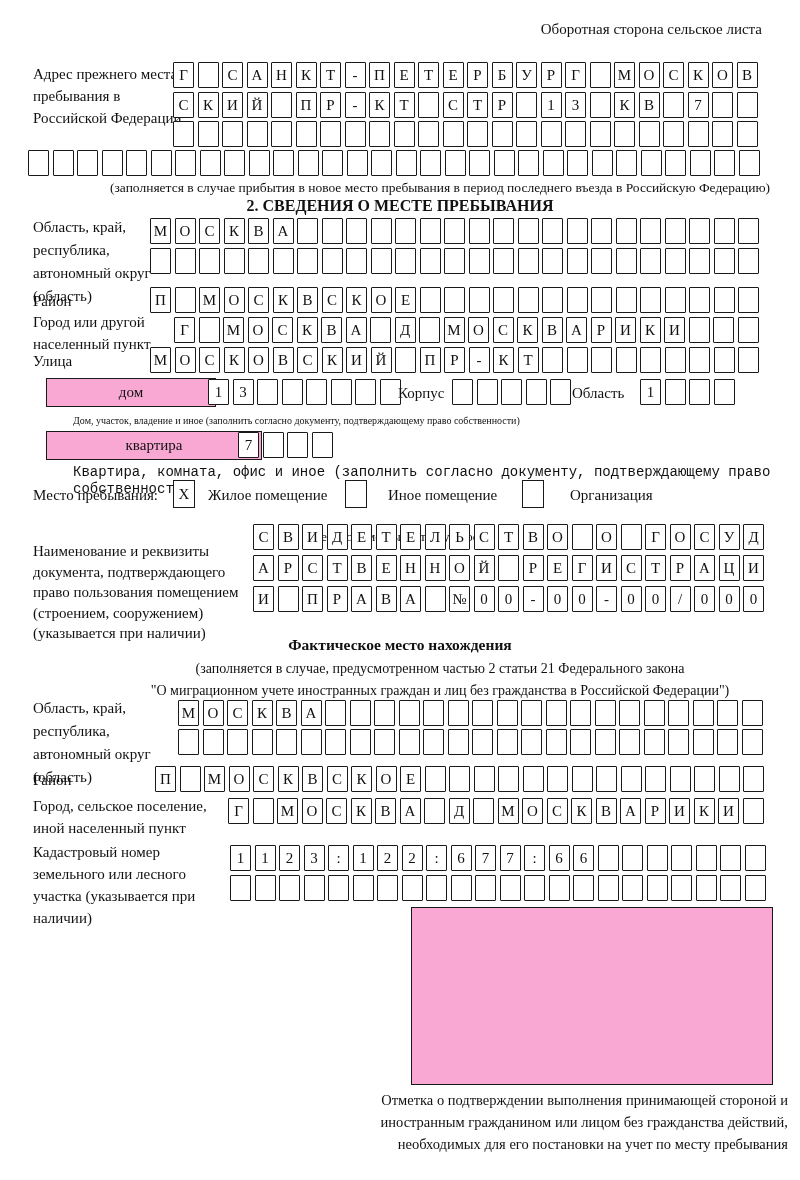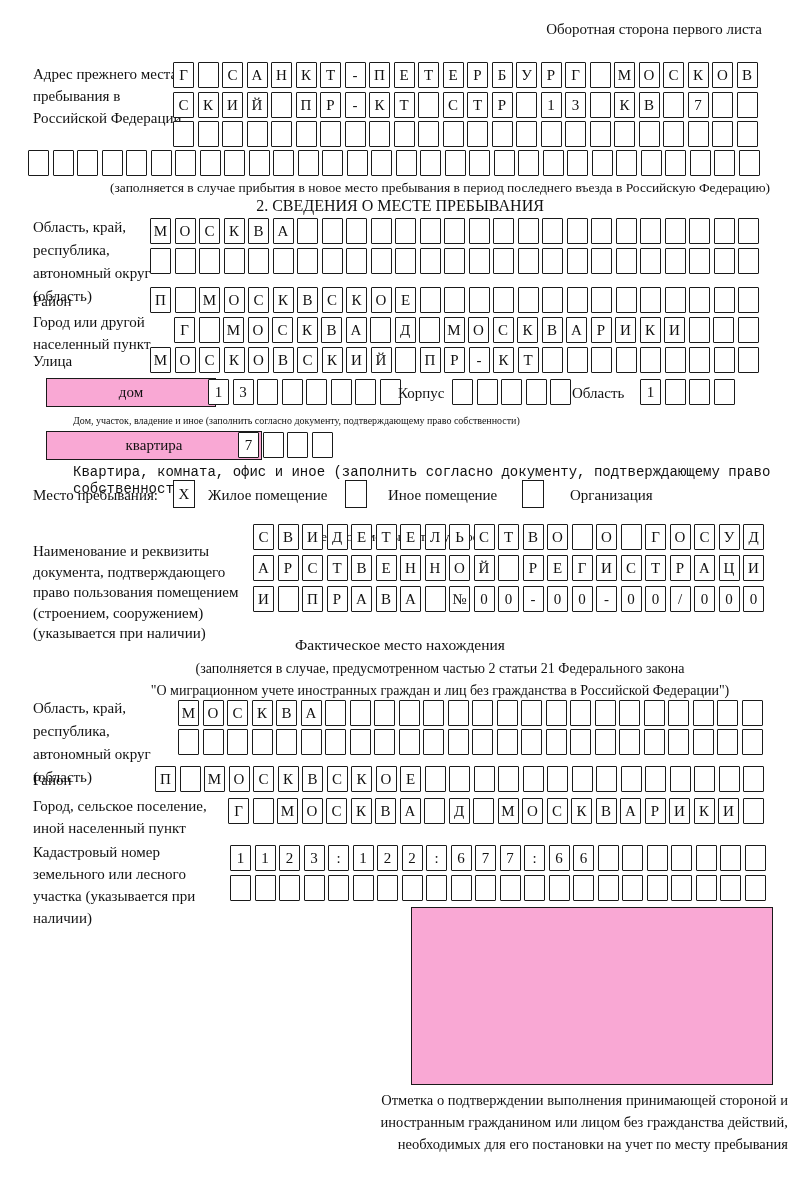--- a/index.html
+++ b/index.html
@@ -4,42 +4,42 @@
 <style>
   html,body{margin:0;padding:0;background:#fff;}
   #page{
     position:relative;width:800px;height:1180px;background:#fff;
     font-family:"Liberation Serif","DejaVu Serif",serif;color:#111;
     overflow:hidden;
   }
   .lbl{position:absolute;font-size:15px;line-height:22px;}
   .note{position:absolute;font-size:13.5px;line-height:17px;padding-left:40px;}
   .ctr{left:0;width:800px;text-align:center;}
-  .ttl{position:absolute;left:0;width:800px;text-align:center;font-weight:normal;font-size:16px;}
+  .ttl{position:absolute;left:0;width:800px;text-align:center;font-weight:bold;font-size:16px;}
   .boxrow{position:absolute;display:flex;gap:3.5px;}
   .cell{
     box-sizing:border-box;width:21px;height:26px;border:1.6px solid #1a1a1a;border-radius:1px;
     display:flex;align-items:center;justify-content:center;
     font-size:15px;line-height:1;background:#fff;
   }
   .chk{
     position:absolute;box-sizing:border-box;width:22px;height:28px;border:1.6px solid #1a1a1a;
     display:flex;align-items:center;justify-content:center;font-size:15px;background:#fff;
   }
   .rect{
     position:absolute;box-sizing:border-box;border:1.6px solid #1a1a1a;background:#f9a8d4;
     display:flex;align-items:center;justify-content:center;font-size:15px;margin-left:16px;
   }
 </style>
 </head>
 <body>
 
 <div id="page">
 
-  <div class="lbl" style="top:18px;left:0;width:762px;text-align:right;">Оборотная сторона первого листа</div>
+  <div class="lbl" style="top:18px;left:0;width:762px;text-align:right;">Оборотная сторона сельское листа</div>
 
   <div class="lbl" style="top:63px;left:33px;width:150px;">Адрес прежнего места пребывания в Российской Федерации</div>
   <div class="boxrow" style="top:62px;left:173px;">
       <span class="cell">Г</span>
       <span class="cell"></span>
       <span class="cell">С</span>
       <span class="cell">А</span>
       <span class="cell">Н</span>
       <span class="cell">К</span>
       <span class="cell">Т</span>

